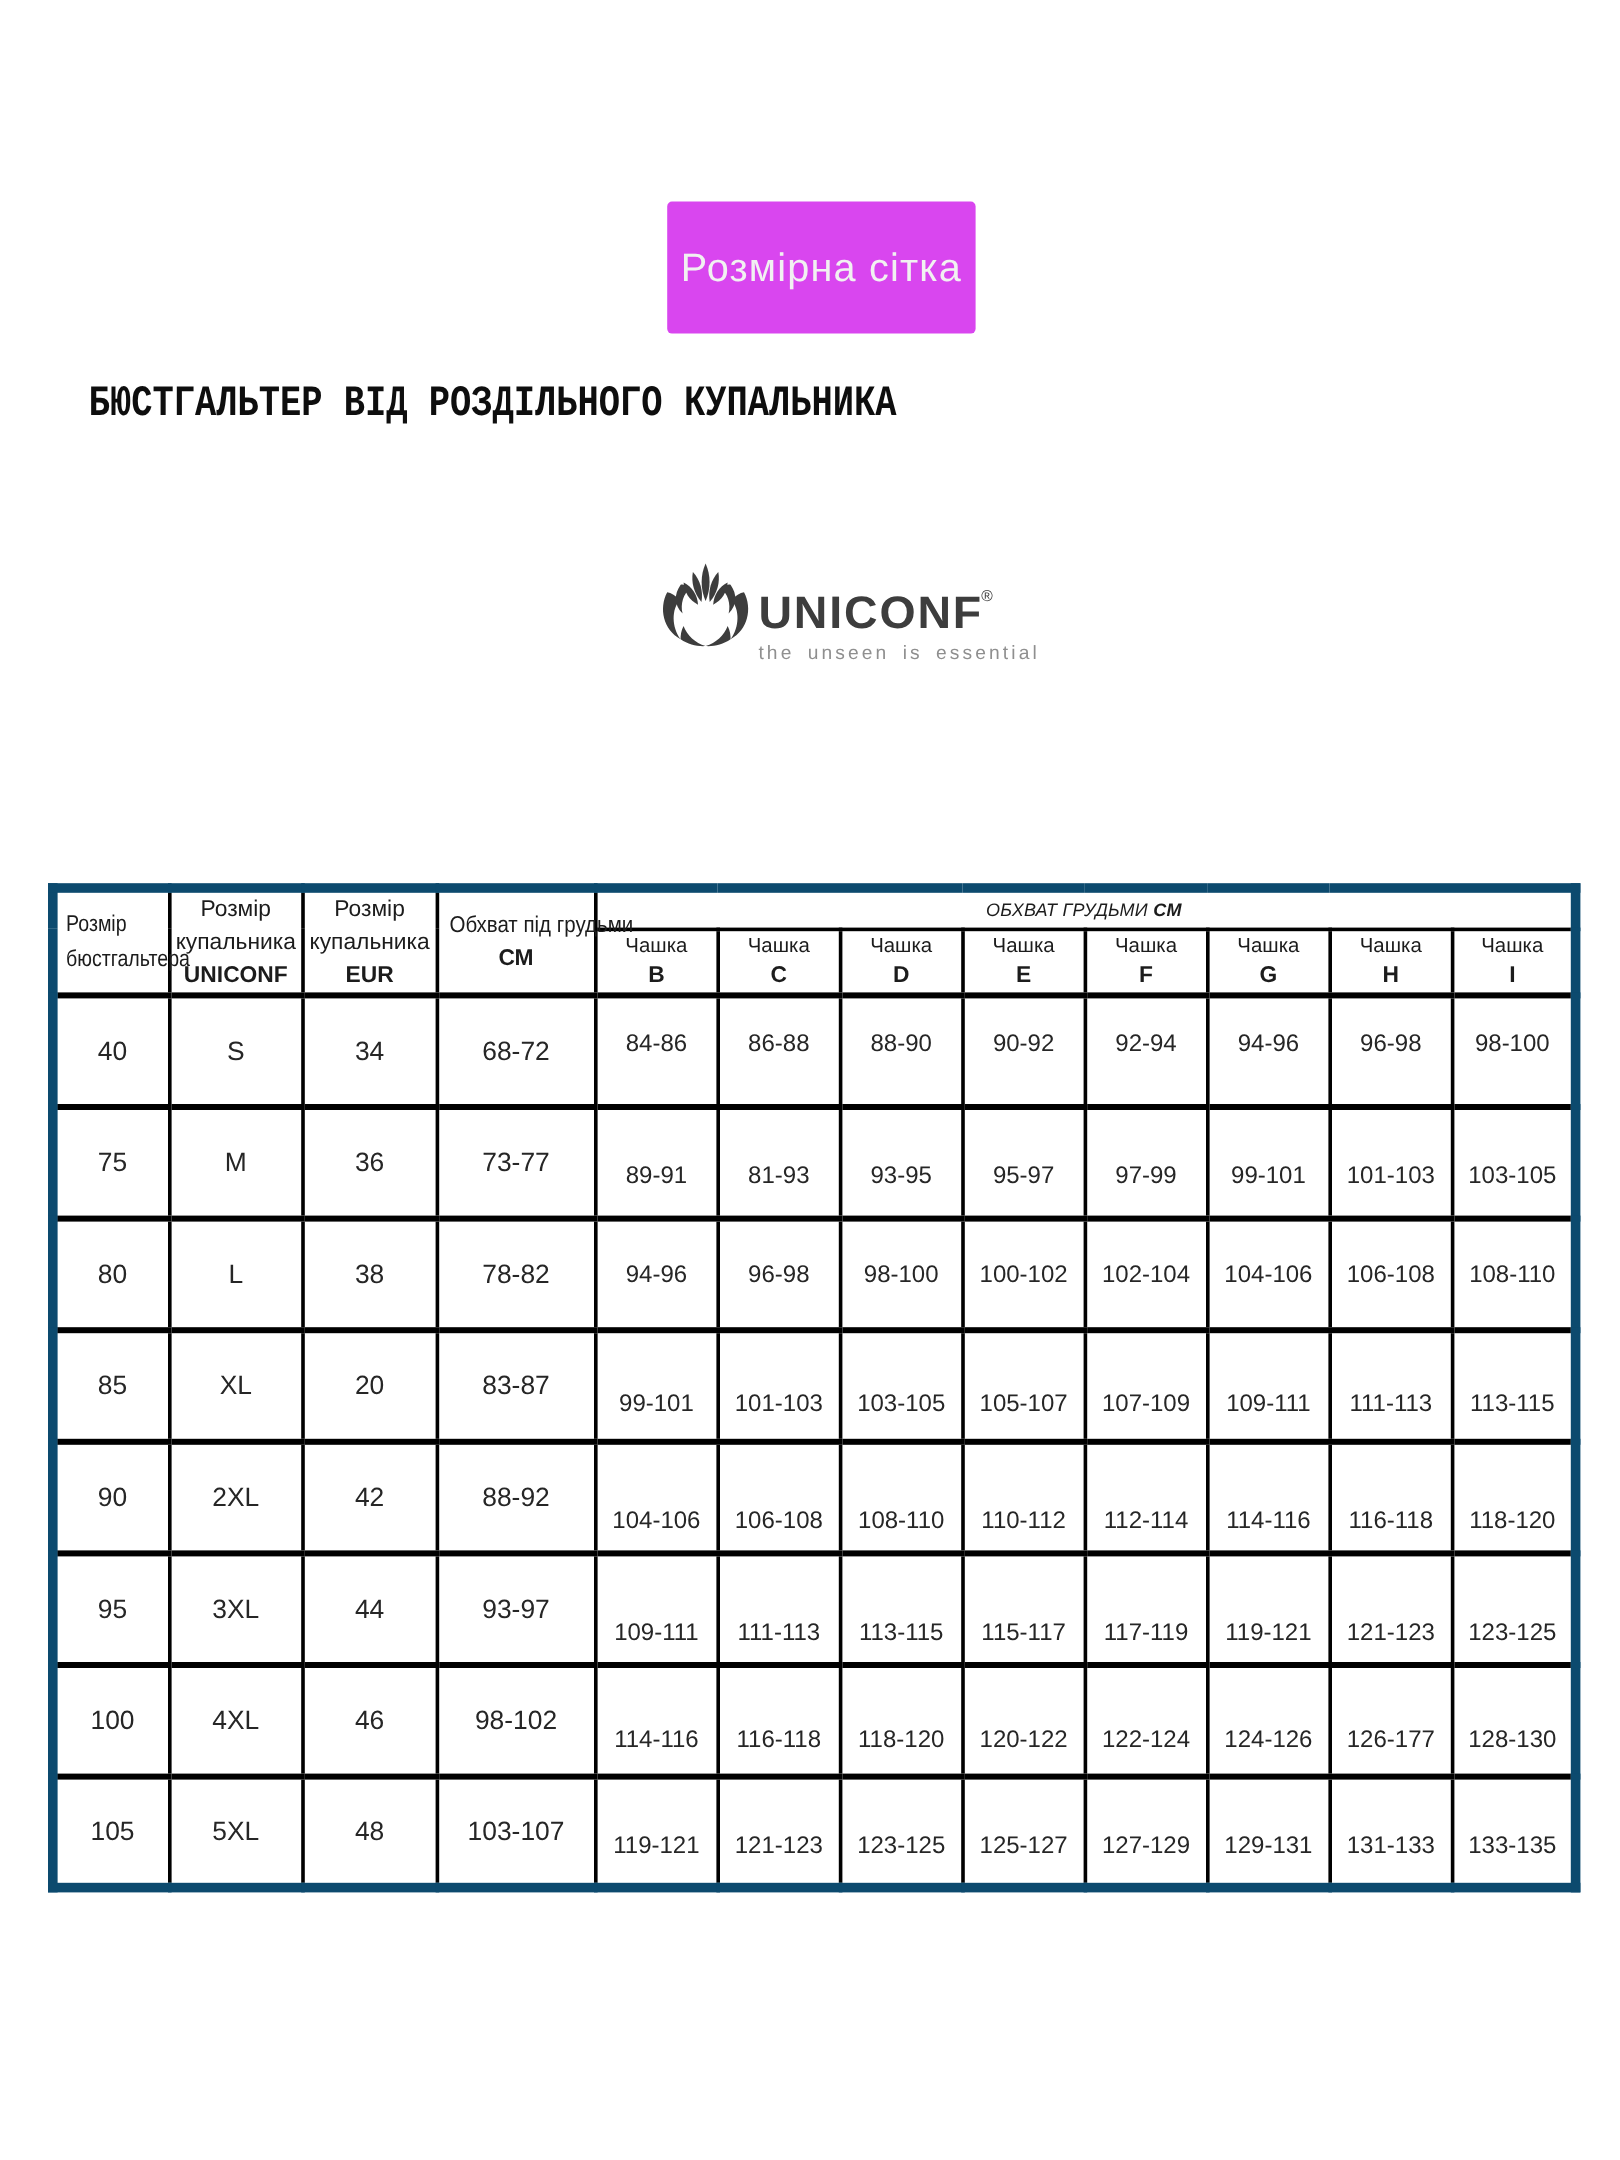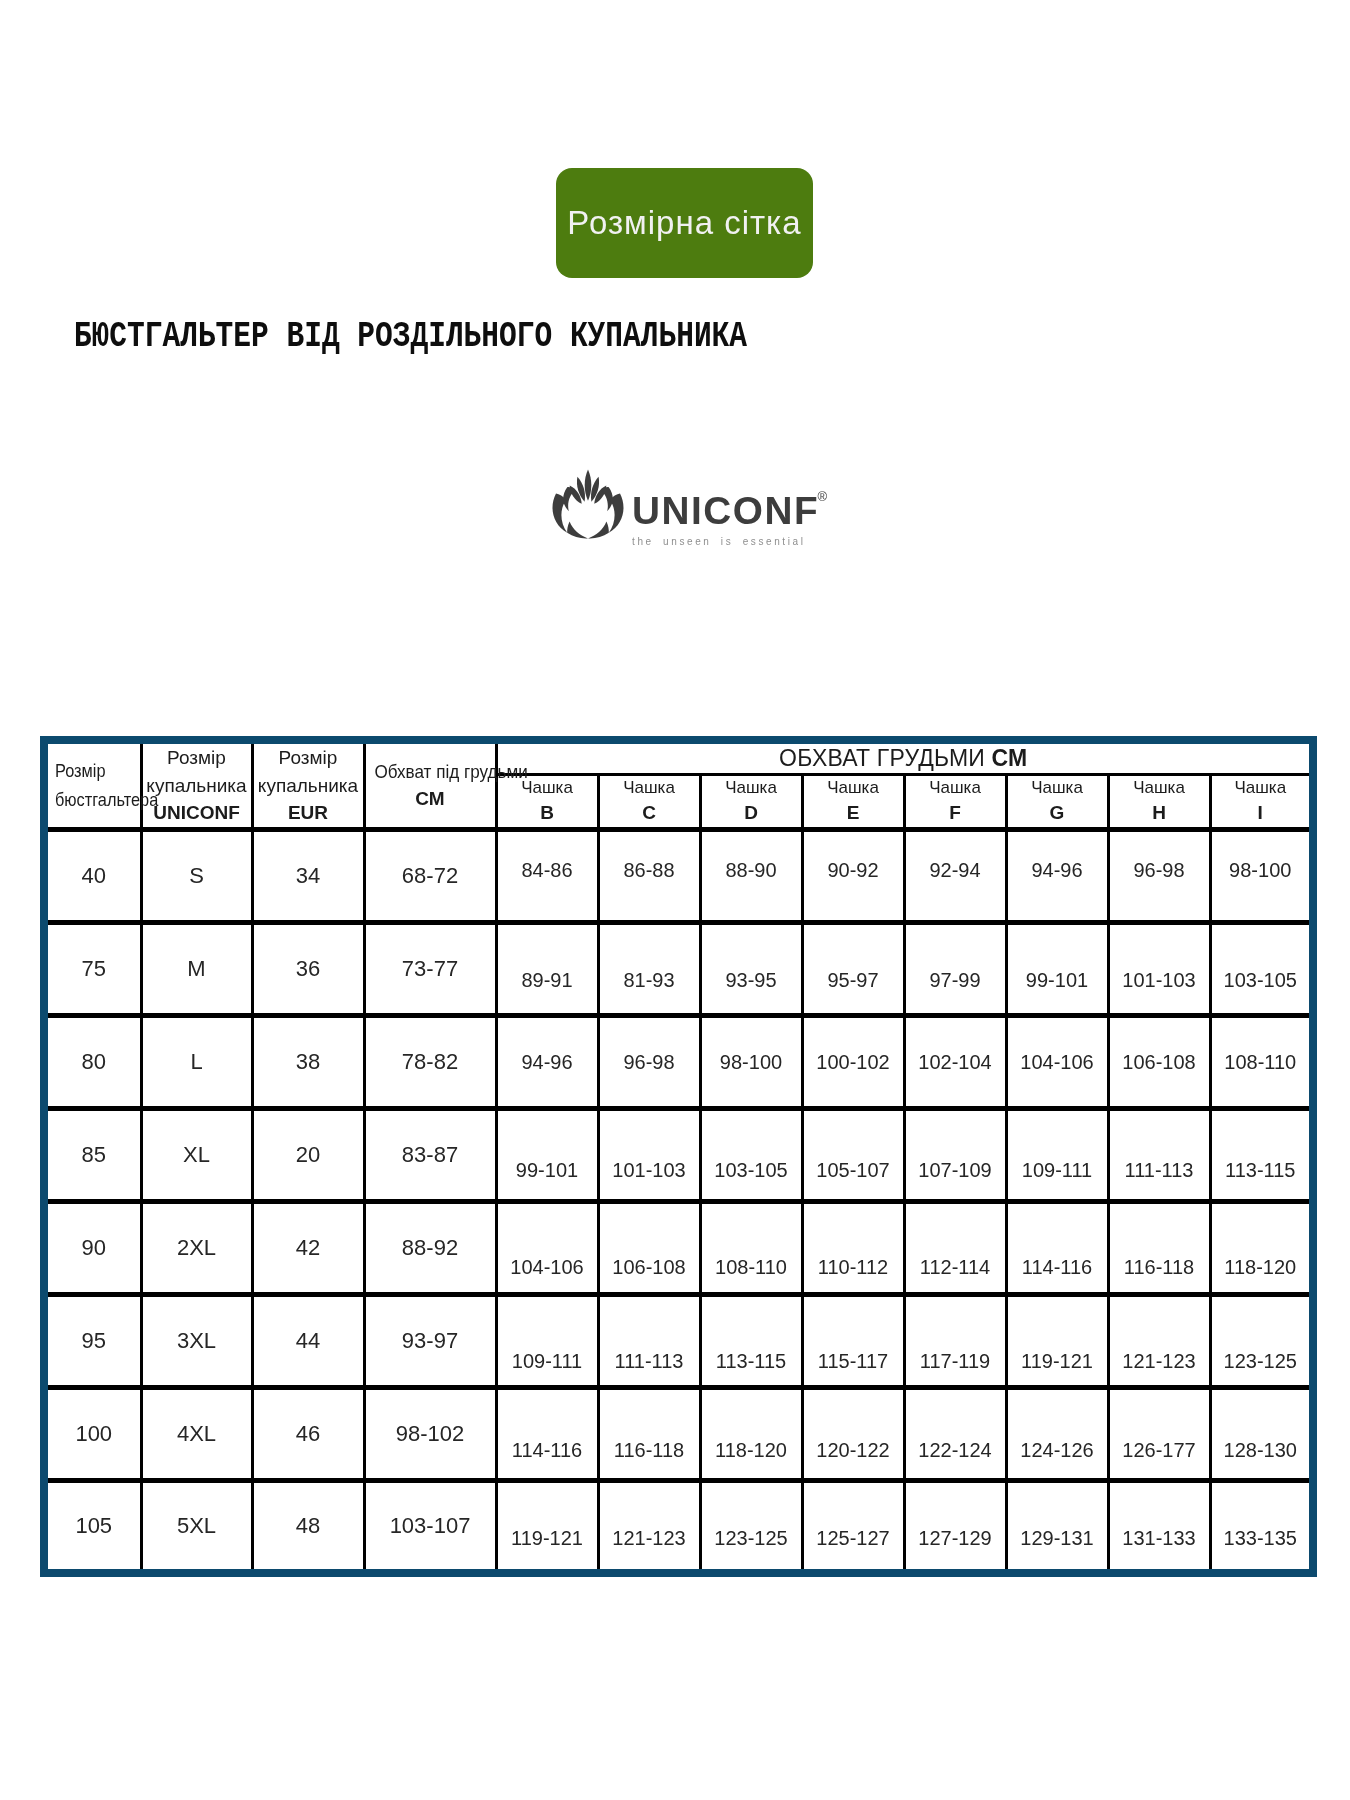--- a/index.html
+++ b/index.html
@@ -9,21 +9,21 @@
     position: relative;
     font-family: "Liberation Sans", "DejaVu Sans", sans-serif;
     color: #1c1c1c;
     overflow: hidden;
   }
 
   
   .badge {
     position: absolute; left: 556px; top: 168px;
     width: 257px; height: 110px;
-    background: #4d7c0f; border-radius: 16px;
+    background: #d946ef; border-radius: 4px;
     display: flex; align-items: center; justify-content: center;
   }
   .badge span {
     color: #f1f1f1; font-size: 33px; font-weight: 400; letter-spacing: 1px;
     white-space: nowrap;
   }
 
   
   .page-title {
     position: absolute; left: 0; top: 316px; width: 1308px;
@@ -46,35 +46,35 @@
   .logo-text { margin-left: 4px; margin-top: 26px; }
   .brand-row { display: flex; align-items: flex-start; line-height: 1; }
   .brand-name {
     font-size: 38px; font-weight: 700; color: #3d3d3d;
     letter-spacing: 1.5px; line-height: 1;
     transform: scaleX(1.02); transform-origin: left;
   }
   .reg { font-size: 13px; color: #3d3d3d; margin-top: -2px; margin-left: 2px; }
   .tagline {
     margin-top: 6px;
-    font-size: 10px; color: #8f8f8f;
-    letter-spacing: 2.6px; word-spacing: 4px; white-space: nowrap;
+    font-size: 16px; color: #8f8f8f;
+    letter-spacing: 2.6px; word-spacing: 4px; white-space: nowrap; text-align: right;
   }
 
   
   .size-table-wrap { position: absolute; left: 40px; top: 736px; }
   table {
     border-collapse: collapse; table-layout: fixed;
     width: 1270px;
     border: 8px solid #0c4a6e;
   }
   th, td { border: 3px solid #000; background: #fff; }
   thead th { font-weight: 400; vertical-align: middle; text-align: center; }
 
-  tr.group-row th.bust-group { height: 34px; font-size: 23px; letter-spacing: 0.2px; }
+  tr.group-row th.bust-group { height: 34px; font-size: 15px; letter-spacing: 0.2px; font-style: italic; }
   tr.cup-row th { height: 54px; margin-top: 28px; }
 
   th.hdr-left {
     text-align: left; padding-left: 7px; font-size: 19px; line-height: 1.55;
   }
   th.hdr-center { font-size: 19px; line-height: 1.45; }
   .bold { font-weight: 700; }
   .condensed-cell {
     display: inline-block; transform: scaleX(0.86); transform-origin: left;
     white-space: nowrap;

